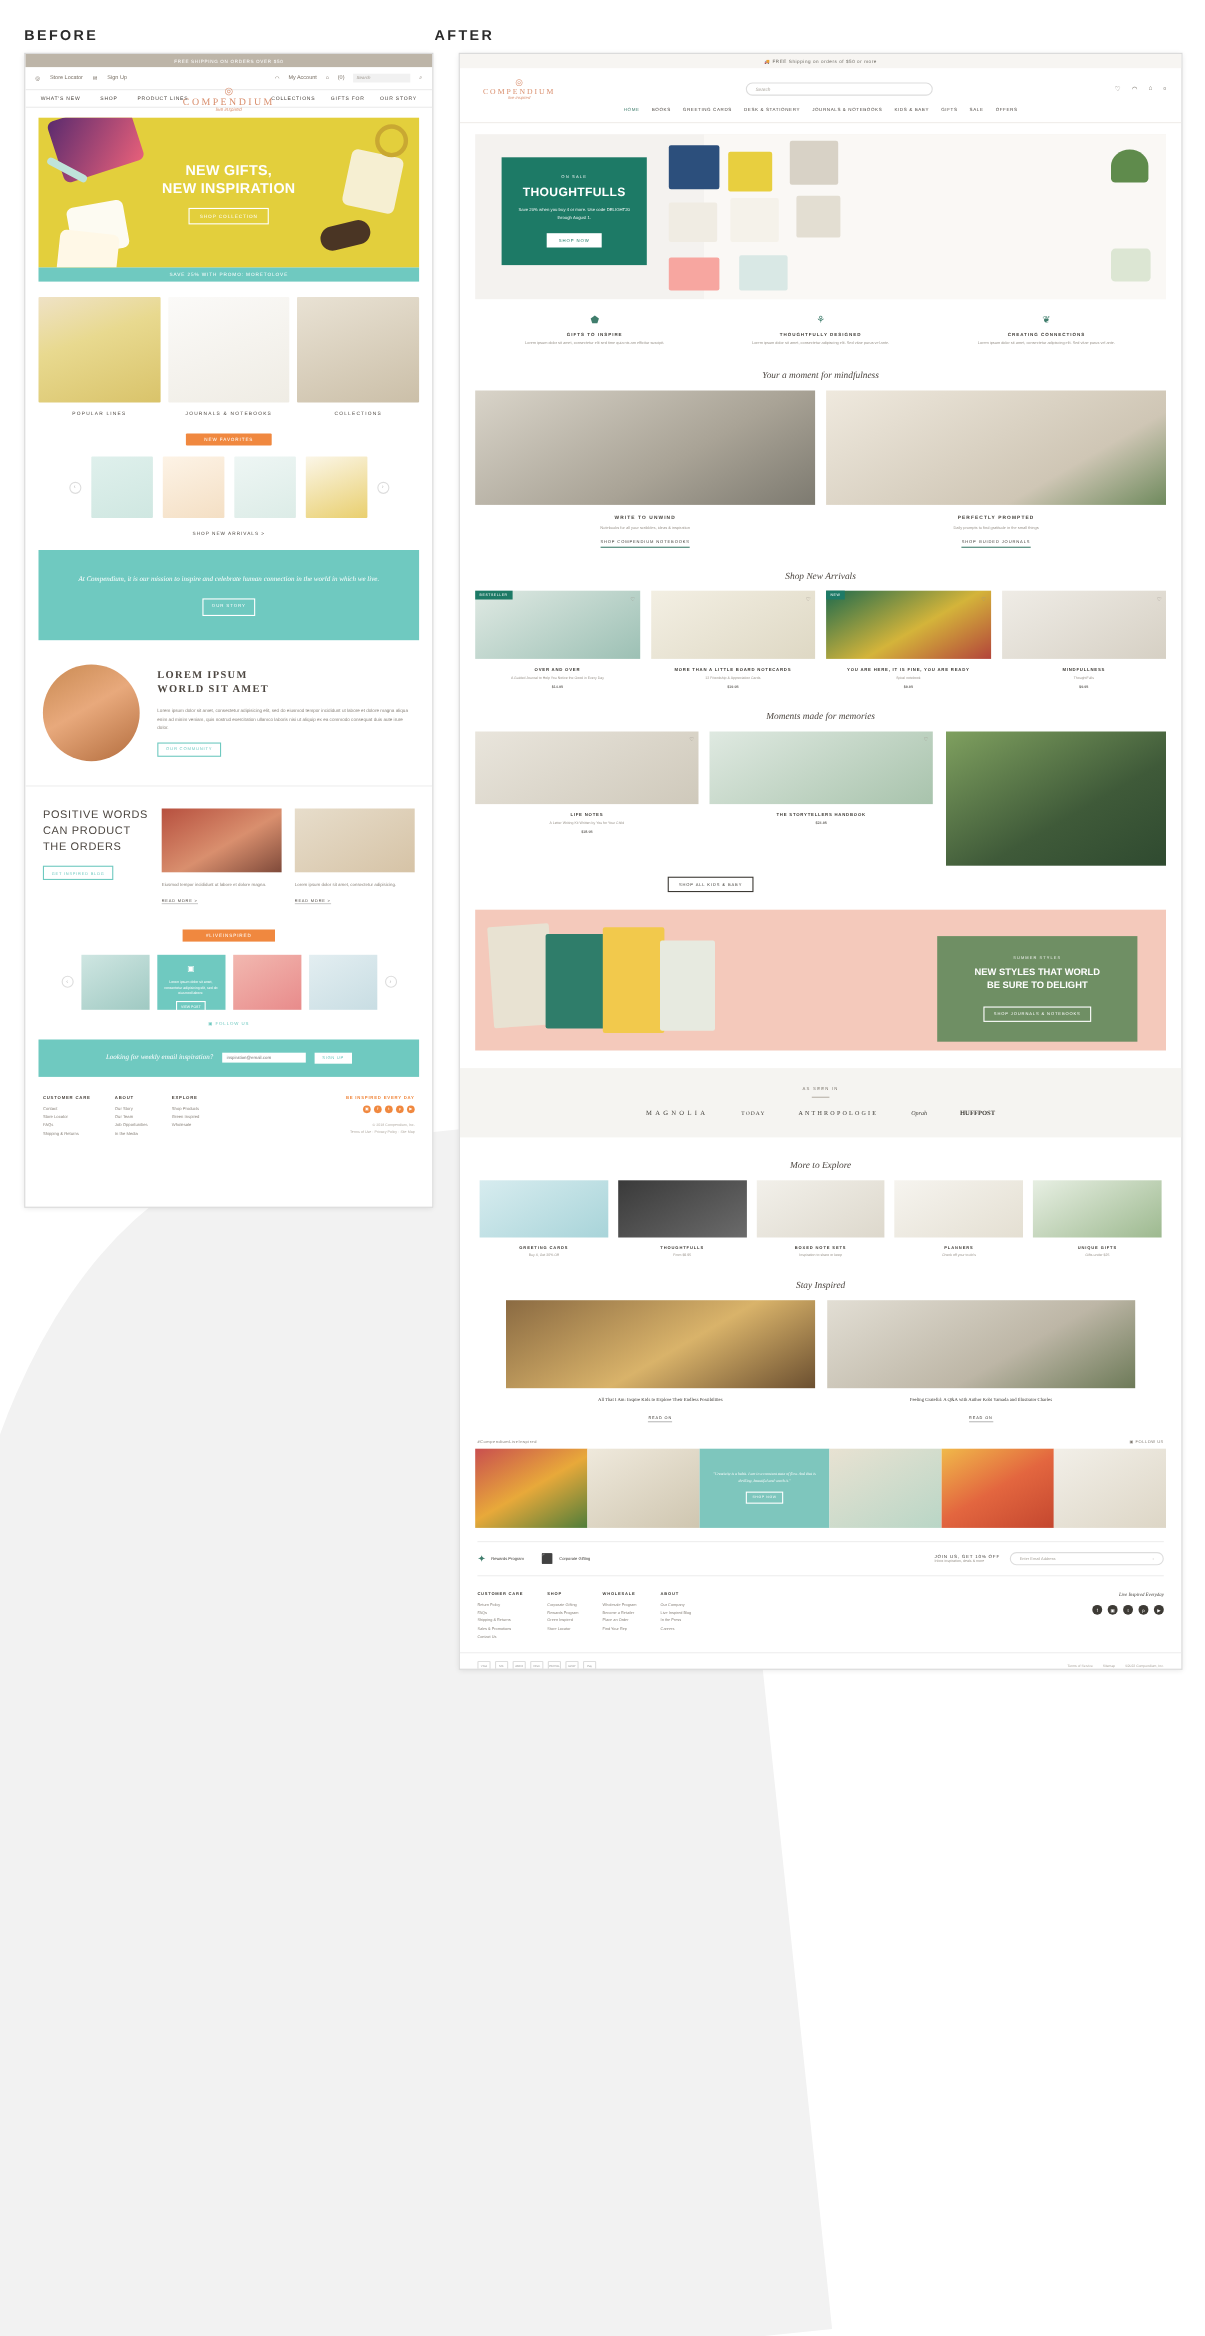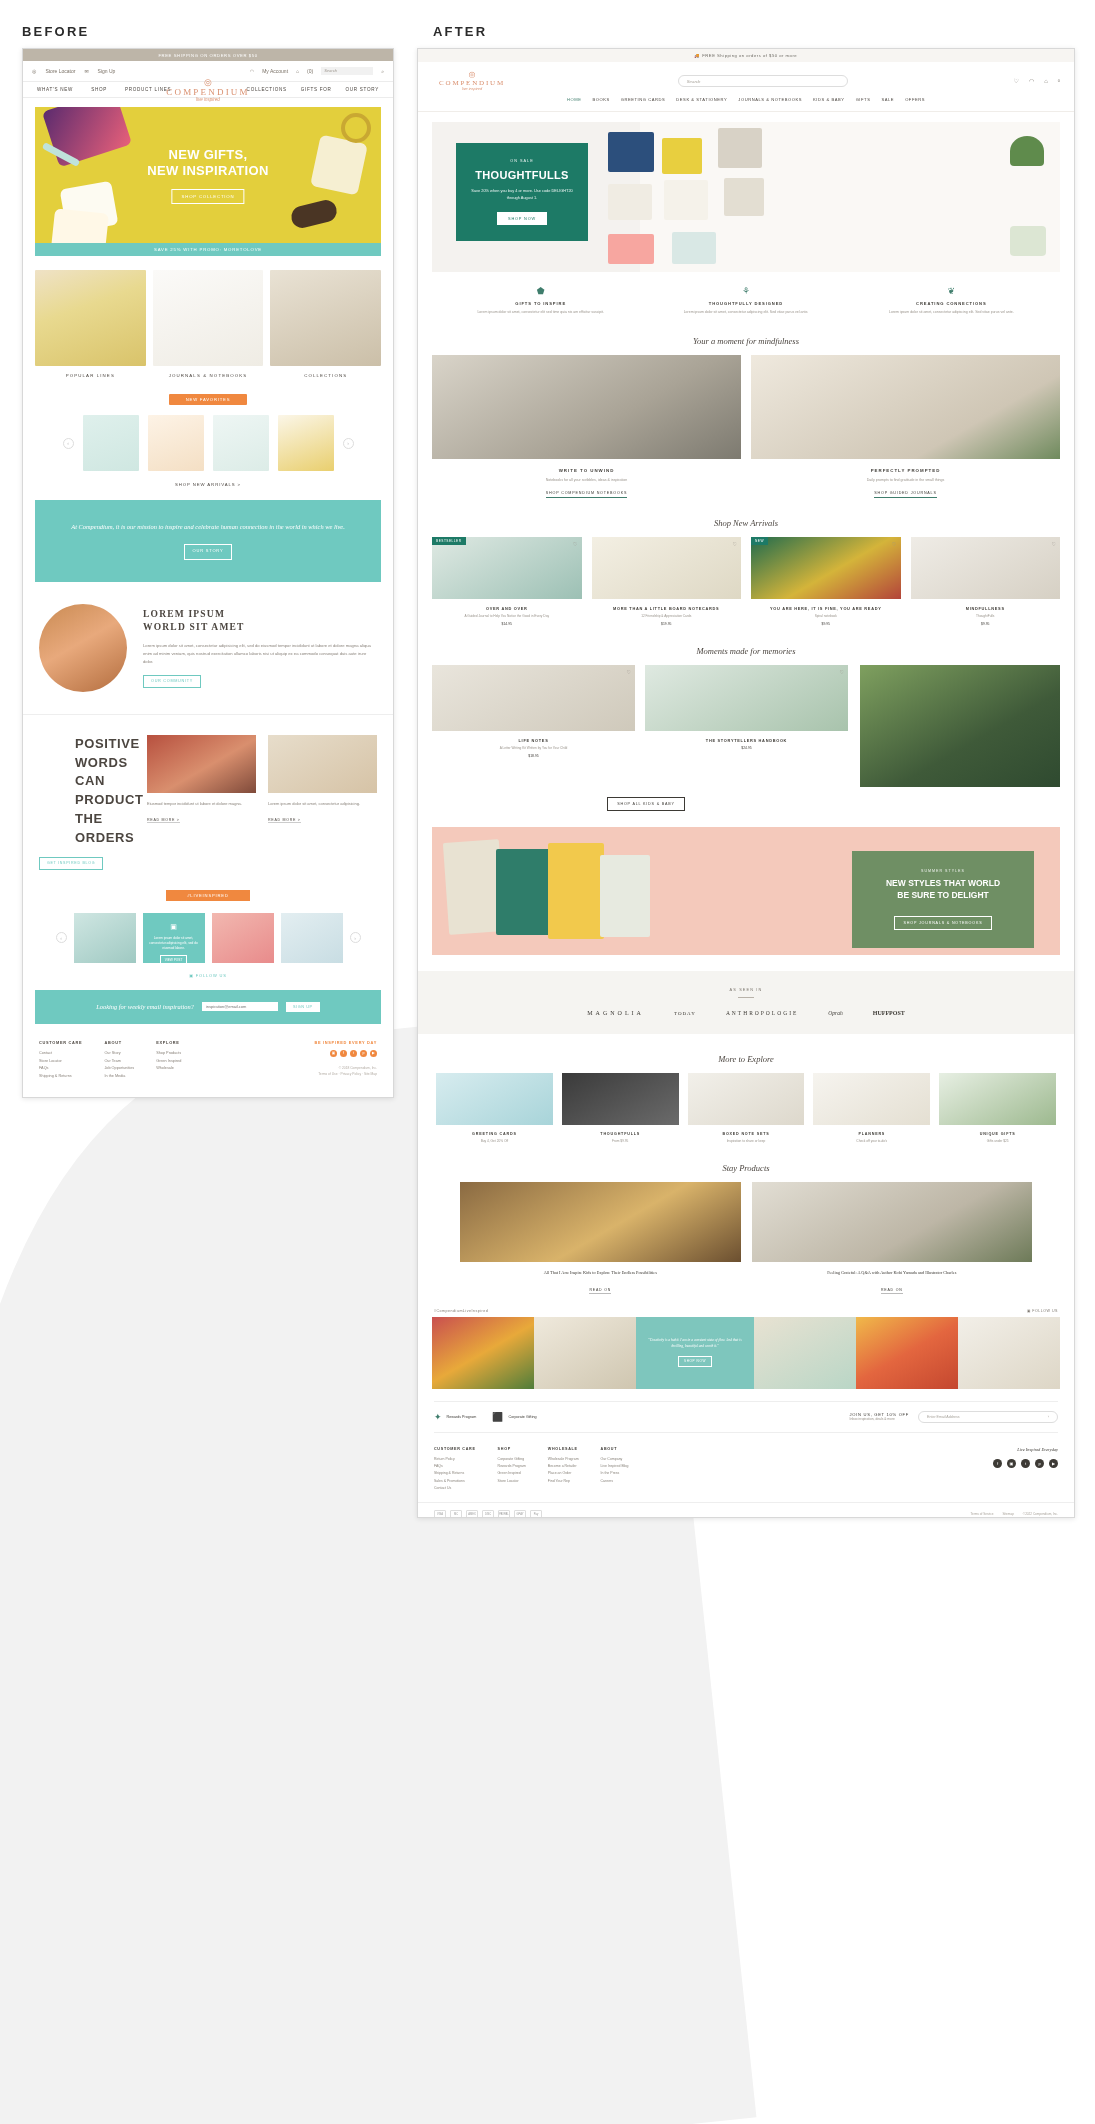--- a/index.html
+++ b/index.html
@@ -16,21 +16,21 @@
     background: #f2f2f2;
     border-radius: 50% 0 0 0 / 60% 0 0 0;
     transform: rotate(-6deg);
     z-index: 0;
   }
   .label {
     font-size: 13px; font-weight: bold; letter-spacing: 2.2px;
     color: #2b2b2b; position: absolute; z-index: 5;
   }
   #lbl-before { left: 22px; top: 24px; }
-  #lbl-after { left: 433px; top: 24px; }
+  #lbl-after { left: 395px; top: 24px; }
 
   .browser {
     position: absolute; z-index: 4; background: #fff;
     border: 1px solid #d8d8d8; box-shadow: 0 1px 5px rgba(0,0,0,.10);
     overflow: hidden;
   }
   #before-frame { left: 22px; top: 48px; width: 372px; height: 1050px; }
   #after-frame  { left: 417px; top: 48px; width: 658px; height: 1470px; }
 
   
@@ -69,21 +69,21 @@
   .b-mission .btn { display:inline-block; margin-top:11px; border:1px solid #fff; font-size:4px; letter-spacing:.8px; padding:3.5px 8px; font-style:normal; font-family:"Liberation Sans", sans-serif;}
 
   .b-about { display:flex; gap:16px; align-items:center; margin:22px 16px; }
   .b-about .circ { width:88px;height:88px;border-radius:50%; flex:none; }
   .b-about h3 { font-family:"Liberation Serif", serif; font-size:9.5px; letter-spacing:1.2px; color:#4c4640; line-height:1.4; }
   .b-about p { font-size:4.2px; line-height:1.85; color:#8a837b; margin-top:8px; }
   .b-about .btn { display:inline-block;margin-top:9px;border:1px solid #6fc9c0;color:#6fc9c0;font-size:3.8px;letter-spacing:.7px;padding:3.5px 7px;}
 
   .b-pos { border-top:1px solid #eee; display:flex; gap:12px; padding:20px 16px; align-items:flex-start; }
   .b-pos .lead { width:96px; flex:none; }
-  .b-pos .lead h3 { font-size:13px; font-weight:bold; letter-spacing:.6px; color:#4c4640; line-height:1.45;margin-left:36px;}
+  .b-pos .lead h3 { font-size:10px; font-weight:normal; letter-spacing:.6px; color:#4c4640; line-height:1.45;}
   .b-pos .lead .btn { display:inline-block;margin-top:9px;border:1px solid #6fc9c0;color:#6fc9c0;font-size:3.6px;letter-spacing:.7px;padding:3.5px 7px;}
   .b-pos .col { flex:1; }
   .b-pos .col .img { height:58px; }
   .b-pos .col p { font-size:4px; color:#8a837b; line-height:1.75; margin-top:7px;}
   .b-pos .col .rm { font-size:3.6px; letter-spacing:.7px; color:#4c4640; margin-top:6px; border-bottom:1px solid #ccc; display:inline-block;}
 
   .b-ig-ribbon { margin:0 auto; width:84px; background:#f0883f; color:#fff; text-align:center; font-size:4.2px; letter-spacing:.8px; padding:3px 0;}
   .b-ig { display:flex; align-items:center; justify-content:center; gap:7px; margin:12px 12px 0;}
   .b-ig .sq { width:62px;height:50px; }
   .b-follow { text-align:center; font-size:4px; letter-spacing:.8px; color:#6fc9c0; margin:10px 0 12px;}
@@ -588,21 +588,21 @@
       <h5>PLANNERS</h5>
       <p>Check off your to-do's</p>
     </div>
     <div class="it">
       <div class="img" style="background:linear-gradient(150deg,#e7efe3,#9db98f);"></div>
       <h5>UNIQUE GIFTS</h5>
       <p>Gifts under $25</p>
     </div>
   </div>
 
-  <div class="a-sec-title">Stay Products</div>
+  <div class="a-sec-title">Stay Inspired</div>
   <div class="a-blog">
     <div class="c">
       <div class="img" style="background:linear-gradient(150deg,#8a6a42,#d9b36a 55%,#6b4f30);"></div>
       <p>All That I Am: Inspire Kids to Explore Their Endless Possibilities</p>
       <span class="rm">READ ON</span>
     </div>
     <div class="c">
       <div class="img" style="background:linear-gradient(150deg,#e2ded4,#bdb6a6 60%,#6d7a58);"></div>
       <p>Feeling Grateful: A Q&amp;A with Author Kobi Yamada and Illustrator Charles</p>
       <span class="rm">READ ON</span>

